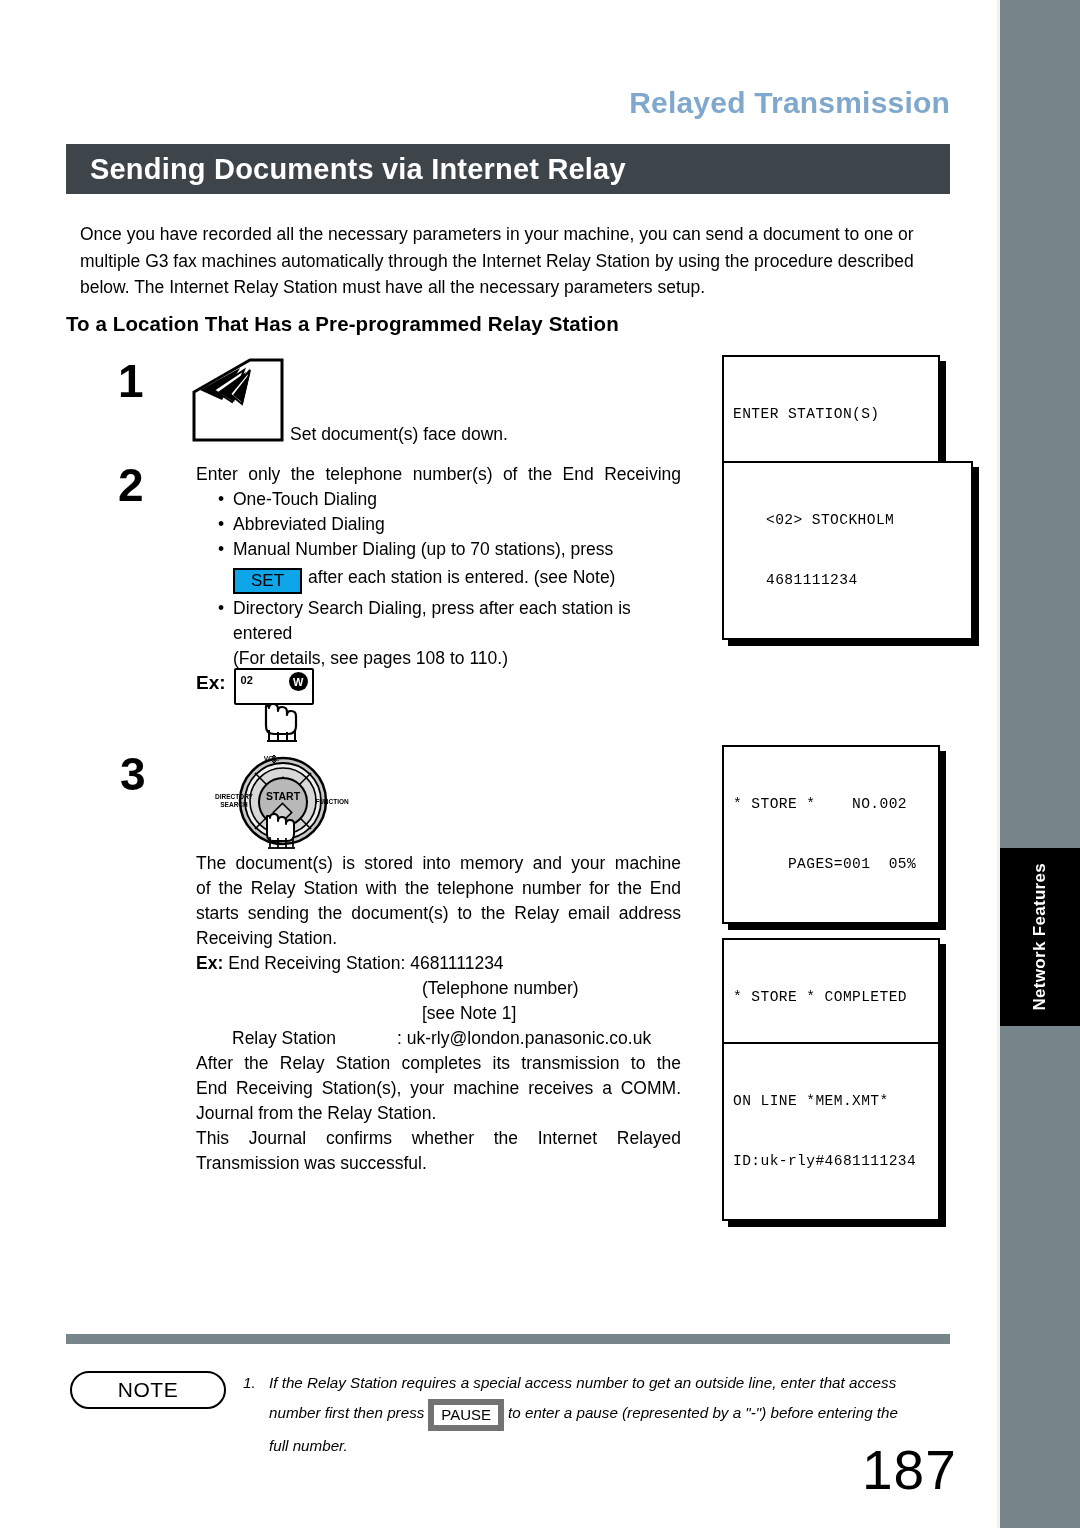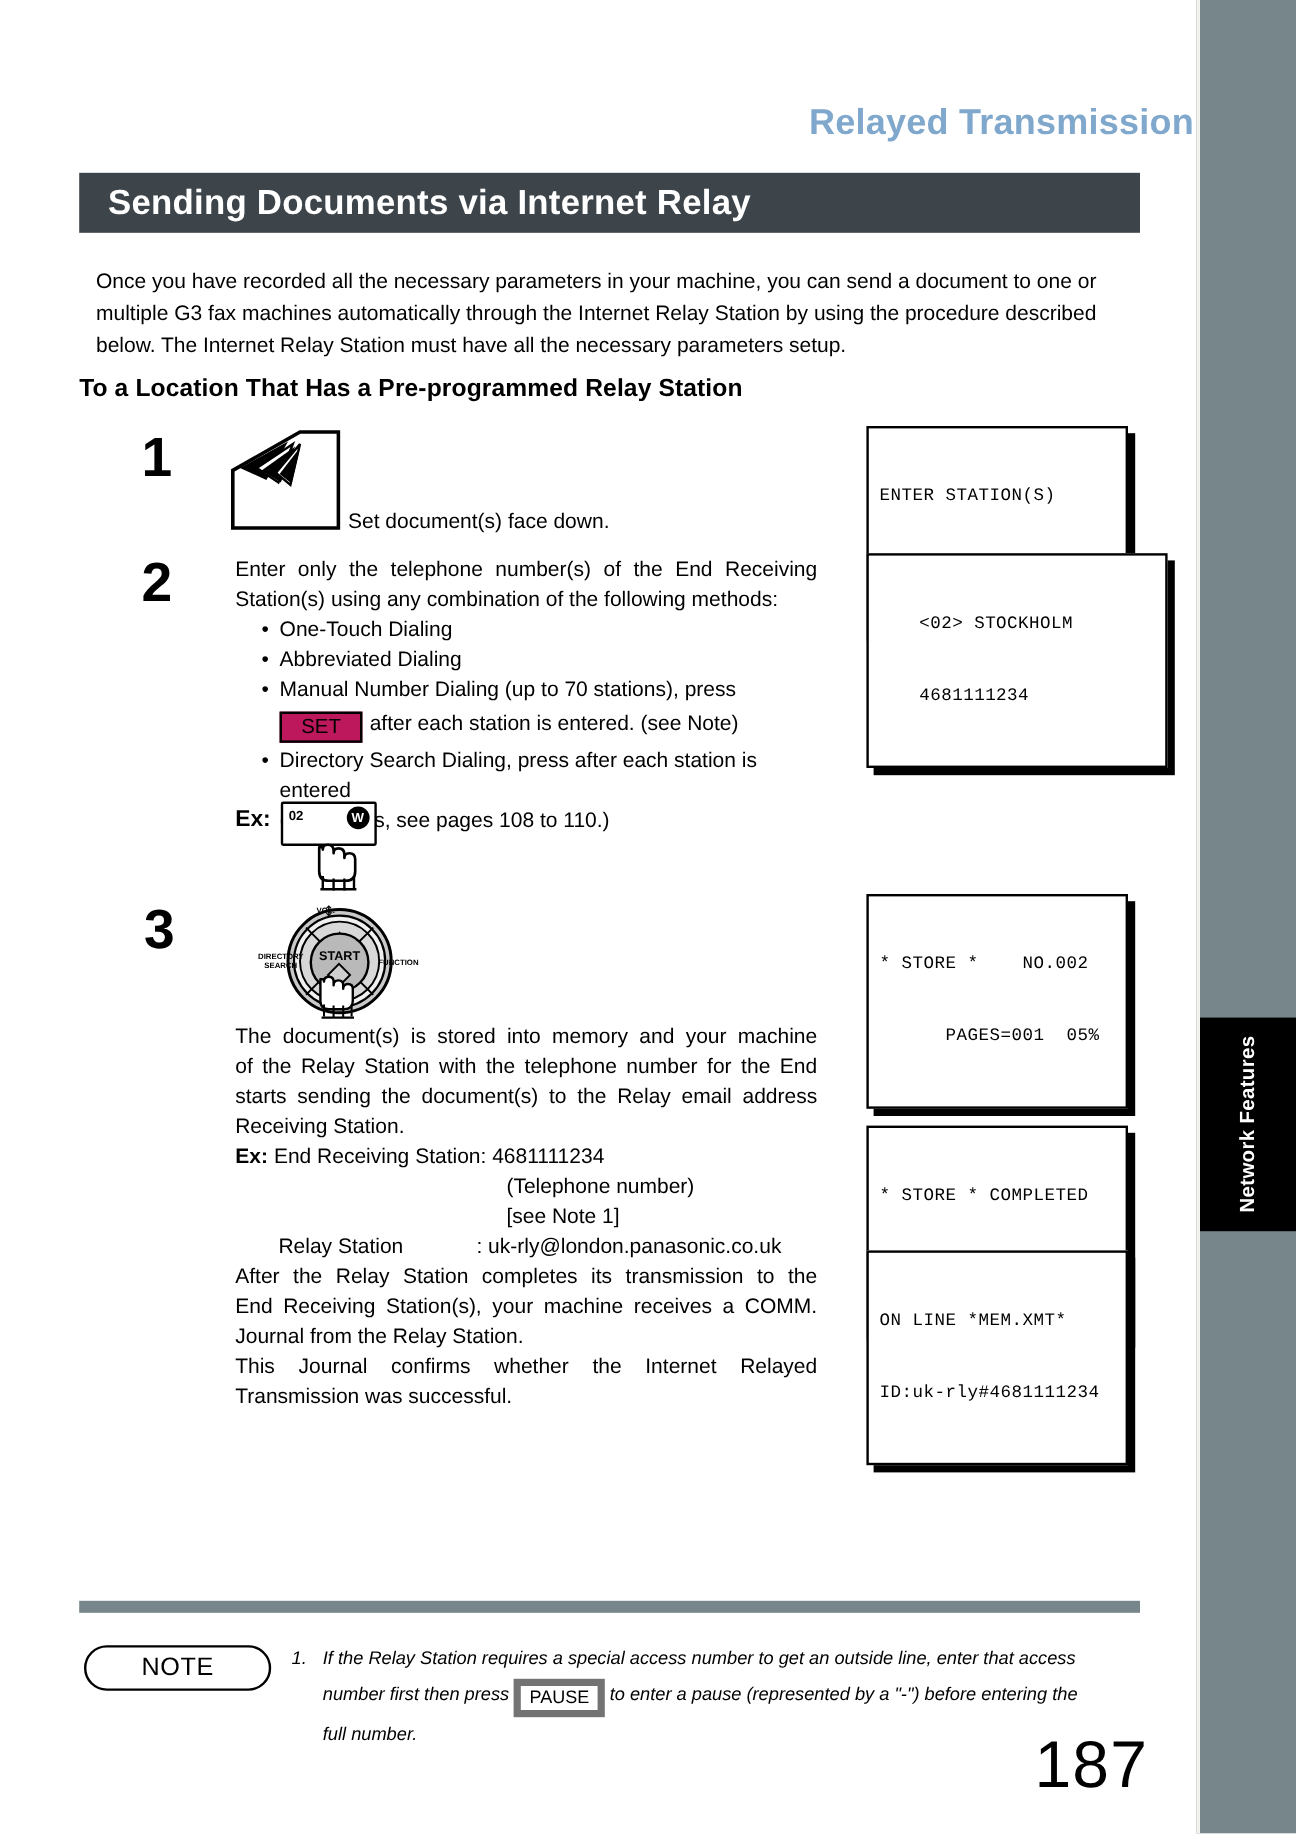--- a/index.html
+++ b/index.html
@@ -57,21 +57,20 @@
   .running-head {
     position: absolute;
     top: 86px;
     left: 0;
     width: 950px;
     text-align: right;
     font-size: 30px;
     font-weight: bold;
     color: #80a8cc;
     letter-spacing: .2px;
-    padding-left: 45px;
   }
 
   
   .section-bar {
     position: absolute;
     top: 144px;
     left: 66px;
     width: 884px;
     height: 50px;
     background: #3d454a;
@@ -163,21 +162,21 @@
     top: 0;
   }
   .keycap {
     display: inline-block;
     border: 2px solid #000;
     padding: 0px 16px 1px 16px;
     font-size: 17px;
     line-height: 21px;
     margin: 0 6px 0 0;
     vertical-align: -3px;
-    background: #be185d;
+    background: #0ea5e9;
   }
   .set-line {
     margin-left: 37px;
     margin-top: 3px;
     margin-bottom: 2px;
   }
   .paren-line { margin-left: 37px; }
 
   
   .ex-row {
@@ -359,21 +358,20 @@
       <path d="M38 36 L58 12 L50 46 Z" fill="#fff" stroke="#000" stroke-width="2"></path>
       <path d="M41 37 L58 15 L51 45 Z" fill="#000"></path>
     </svg>
   </div>
   <div class="doc-caption">Set document(s) face down.</div>
 
   <div class="stepnum" id="step2-num">2</div>
 
   <div class="step2-body">
     <div class="just">Enter only the telephone number(s) of the End Receiving</div>
-    <div>Station(s) using any combination of the following methods:</div>
     <ul class="bullets">
       <li>One-Touch Dialing</li>
       <li>Abbreviated Dialing</li>
       <li>Manual  Number  Dialing  (up  to  70  stations),  press</li>
     </ul>
     <div class="set-line">
       <span class="keycap">SET</span><span>after each station is entered. (see Note)</span>
     </div>
     <ul class="bullets">
       <li>Directory  Search  Dialing,  press   after  each  station  is</li>

